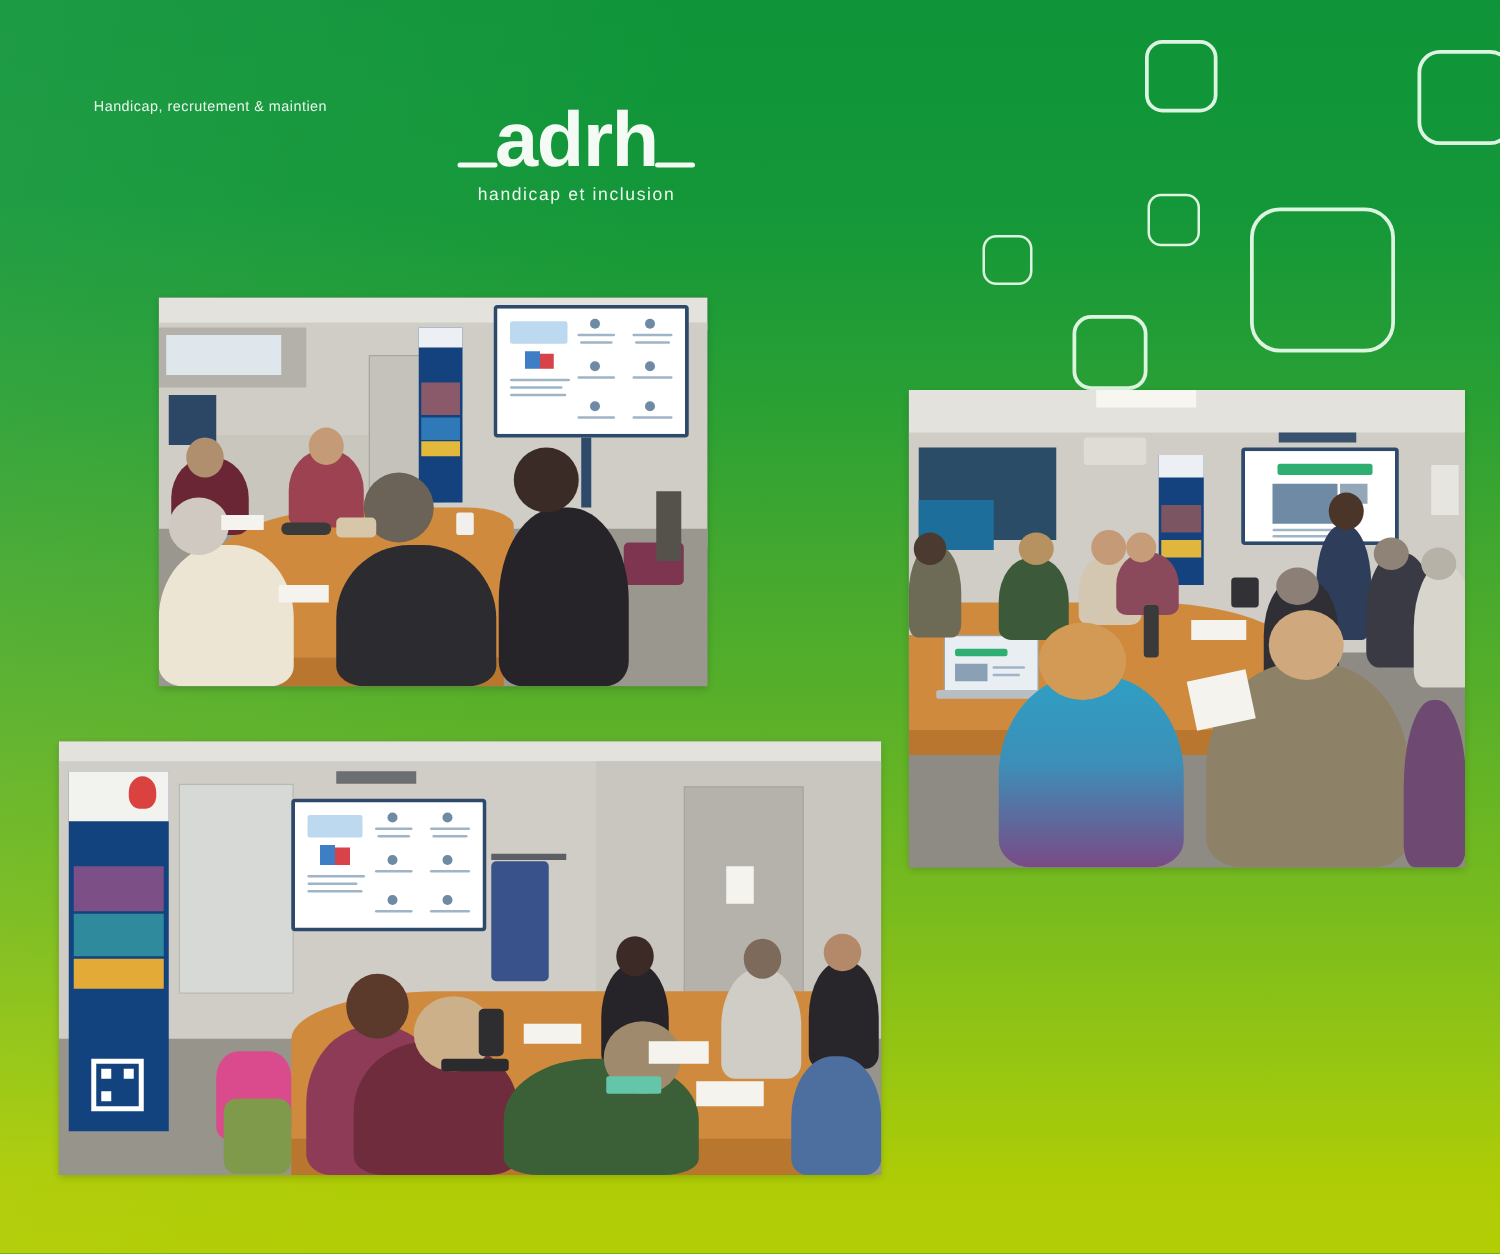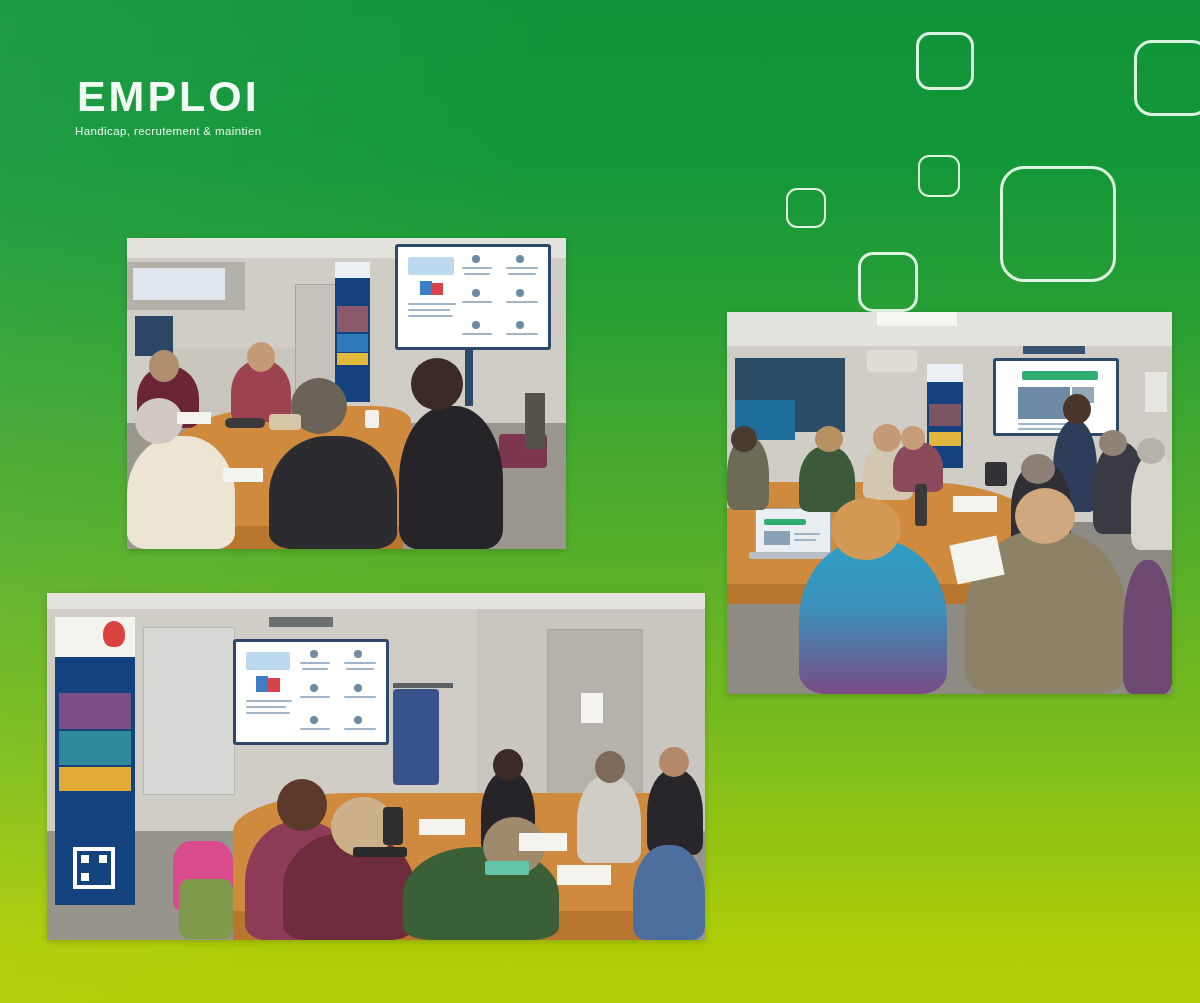--- a/index.html
+++ b/index.html
@@ -118,24 +118,31 @@
 <div class="deco" style="left:916px;top:32px;width:58px;height:58px;border-radius:14px;"></div>
 <div class="deco" style="left:1134px;top:40px;width:76px;height:76px;border-radius:18px;"></div>
 <div class="deco" style="left:1000px;top:166px;width:116px;height:116px;border-radius:24px;"></div>
 <div class="deco thin" style="left:918px;top:155px;width:42px;height:42px;border-radius:11px;"></div>
 <div class="deco thin" style="left:786px;top:188px;width:40px;height:40px;border-radius:11px;"></div>
 <div class="deco" style="left:858px;top:252px;width:60px;height:60px;border-radius:15px;"></div>
 
 <div class="logos">
 
   <div class="cap-logo">
-    <div class="cap-line2">EMPLOI</div>
     <div class="cap-tag">Handicap, recrutement &amp; maintien</div>
   </div>
 
+  <div class="adrh-logo">
+    <div class="adrh-word">
+      <span class="adrh-rule-left"></span>
+      <span>adrh</span>
+      <span class="adrh-rule-right"></span>
+    </div>
+    <div class="adrh-tag">handicap et inclusion</div>
+  </div>
 
 </div>
 
 <div class="photo" style="left:127px;top:238px;width:439px;height:311px;">
   <div class="scene">
 
     <div class="ceiling" style="left:0;top:0;width:439px;height:26px;"></div>
     <div class="wall" style="left:0;top:20px;width:439px;height:180px;"></div>
     <div class="wall-dark" style="left:0;top:24px;width:118px;height:48px;"></div>
     <div class="window-pane" style="left:6px;top:30px;width:92px;height:32px;"></div>

